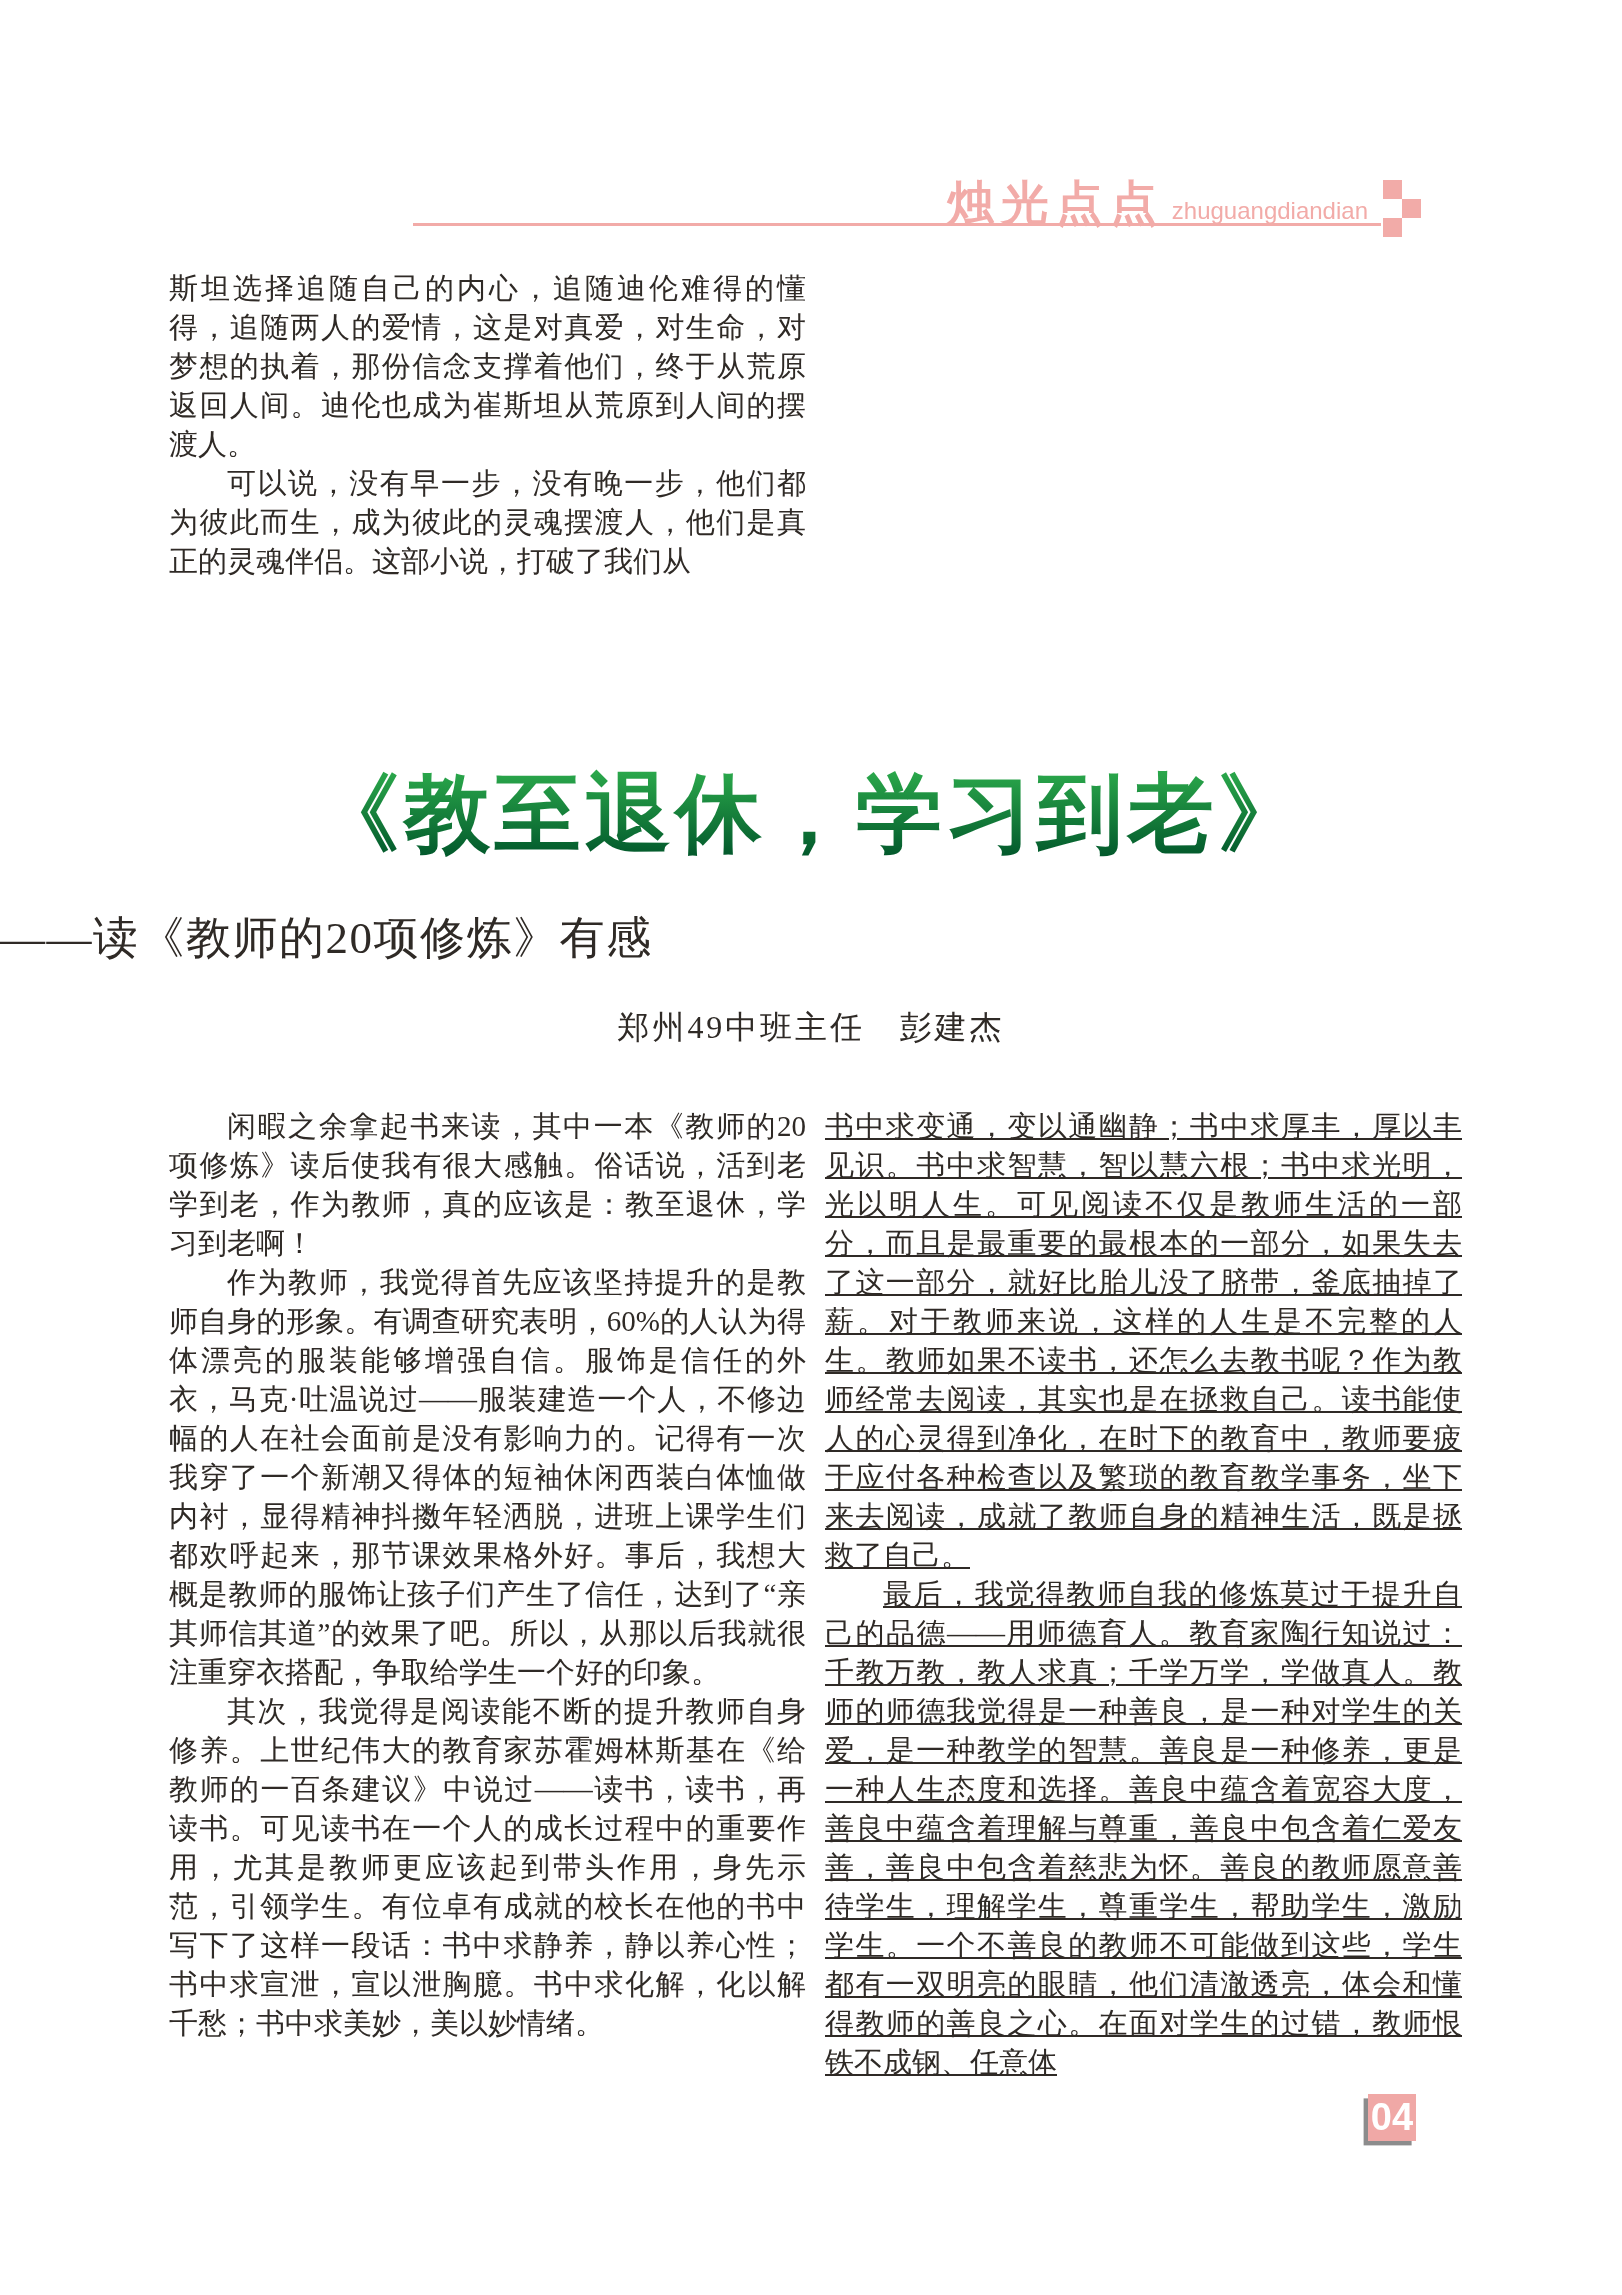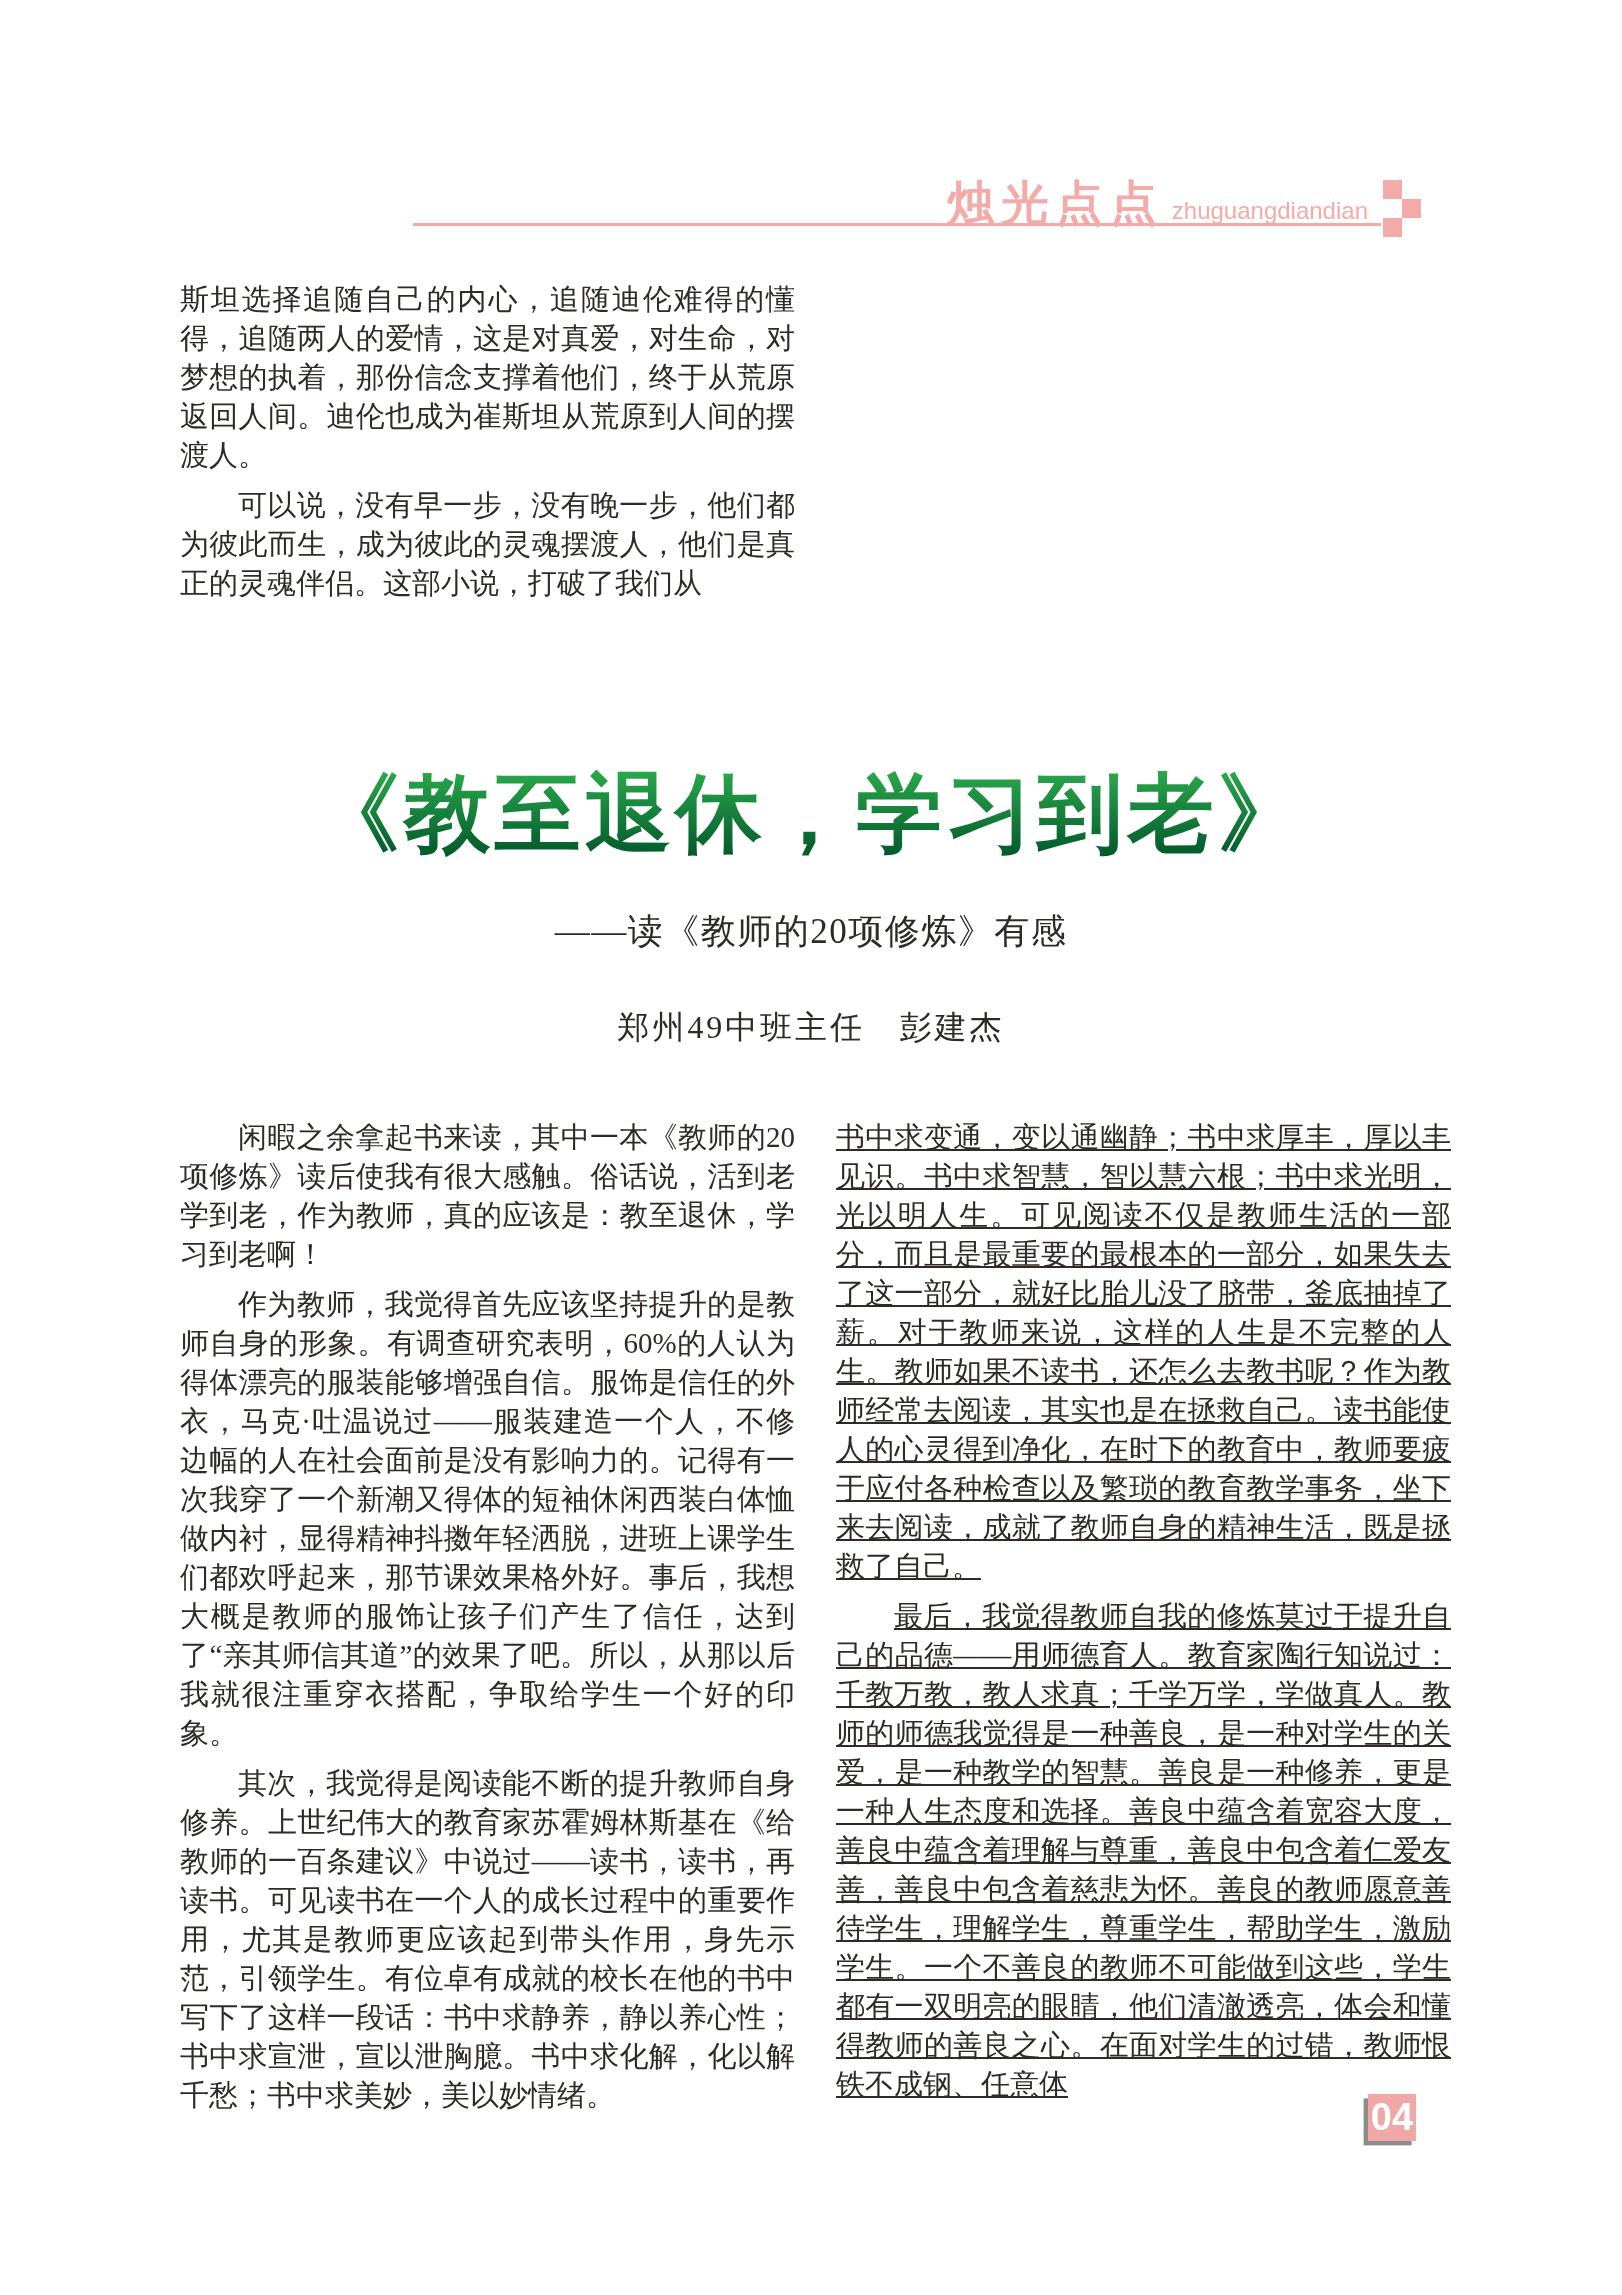--- a/index.html
+++ b/index.html
@@ -36,41 +36,41 @@
   .sq1 { left:0;    top:0;    }
   .sq2 { left:19px; top:19px; }
   .sq3 { left:0;    top:38px; }
 
   
   .col {
     position:absolute; width:637px;
     font-size:29px; line-height:39px;
     color:#2f2a26; text-align:justify;
   }
-  .col p { margin:11px; }
+  .col p { margin:0; }
   .col p.indent { text-indent:2em; }
   .top-left   { left:169px;  top:269px;  }
   .top-right  { left:825px; top:269px;  }
   .body-left  { left:169px;  top:1107px; }
   .body-right { left:825px; top:1107px;text-decoration:underline; }
 
   
   .article-title {
     position:absolute; left:0; top:756px; width:1622px;
     text-align:center;
     font-size:86px; font-weight:bold; letter-spacing:4.4px;
     color:#0b7a3c;
     background:linear-gradient(#2cab4c 10%, #00542a 90%);
     -webkit-background-clip:text; background-clip:text;
     -webkit-text-fill-color:transparent;
   }
   .article-subtitle {
     position:absolute; left:0; top:908px; width:1622px;
-    text-align:center;
-    font-size:35px; color:#2f2a26; letter-spacing:1.5px;
+    text-align:left;
+    font-size:45px; color:#2f2a26; letter-spacing:1.5px;
   }
   .article-author {
     position:absolute; left:0; top:1006px; width:1622px;
     text-align:center;
     font-size:32px; color:#2f2a26; letter-spacing:2.9px;
   }
 
   
   .page-num {
     position:absolute; left:1368px; top:2094px;

